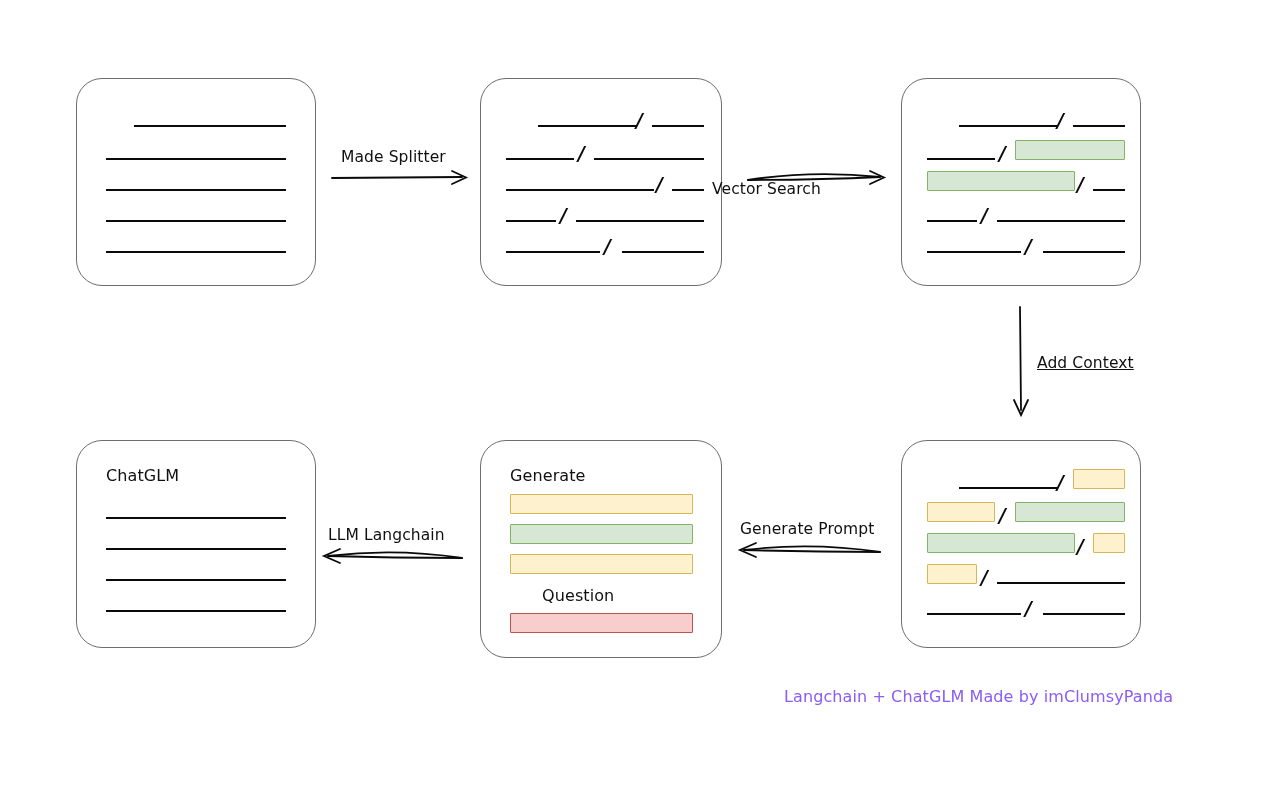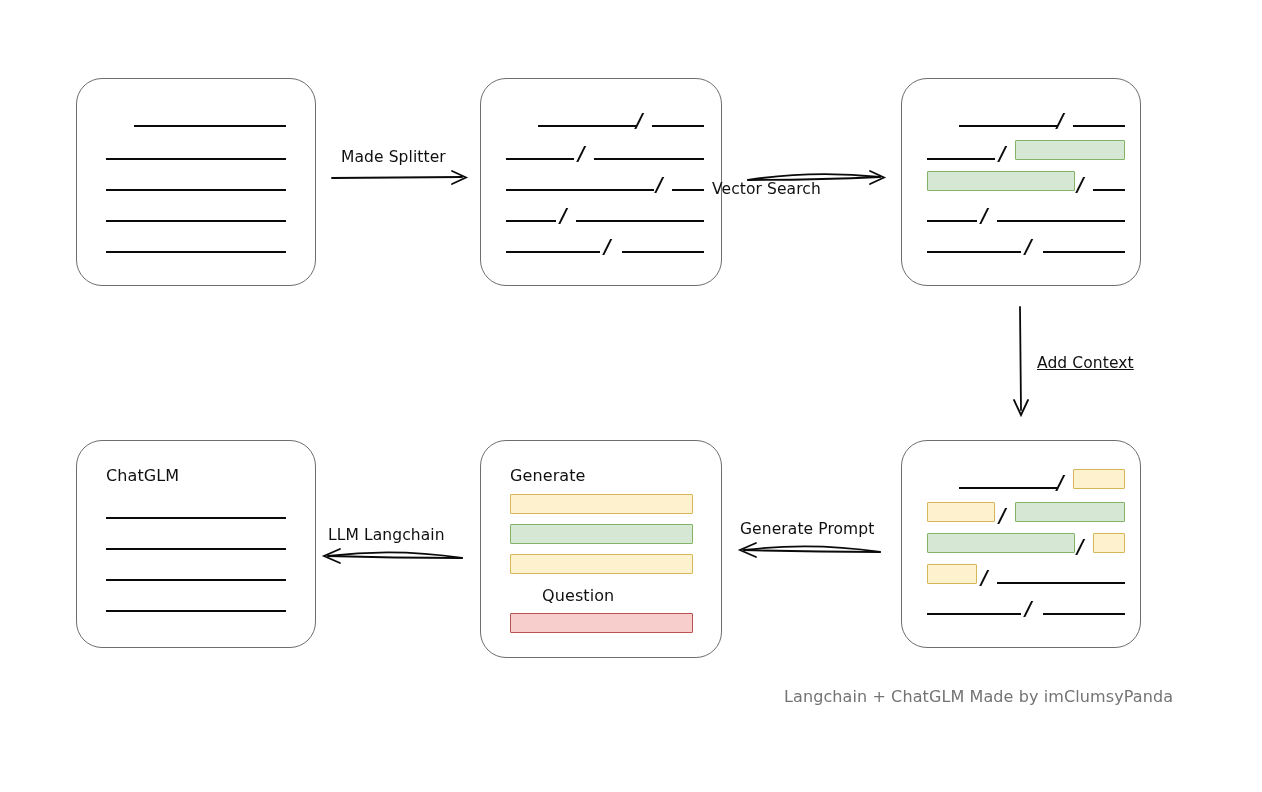--- a/index.html
+++ b/index.html
@@ -80,21 +80,21 @@
     color: #101010;
     white-space: nowrap;
     letter-spacing: .1px;
   }
 
   
   .caption {
     position: absolute;
     font-family: "DejaVu Sans", sans-serif;
     font-size: 16px;
-    color: #737373;
+    color: #8b5cf6;
     white-space: nowrap;
     letter-spacing: .1px;
   }
 
   .arrow-layer {
     position: absolute;
     left: 0; top: 0;
     width: 1262px;
     height: 792px;
     pointer-events: none;

